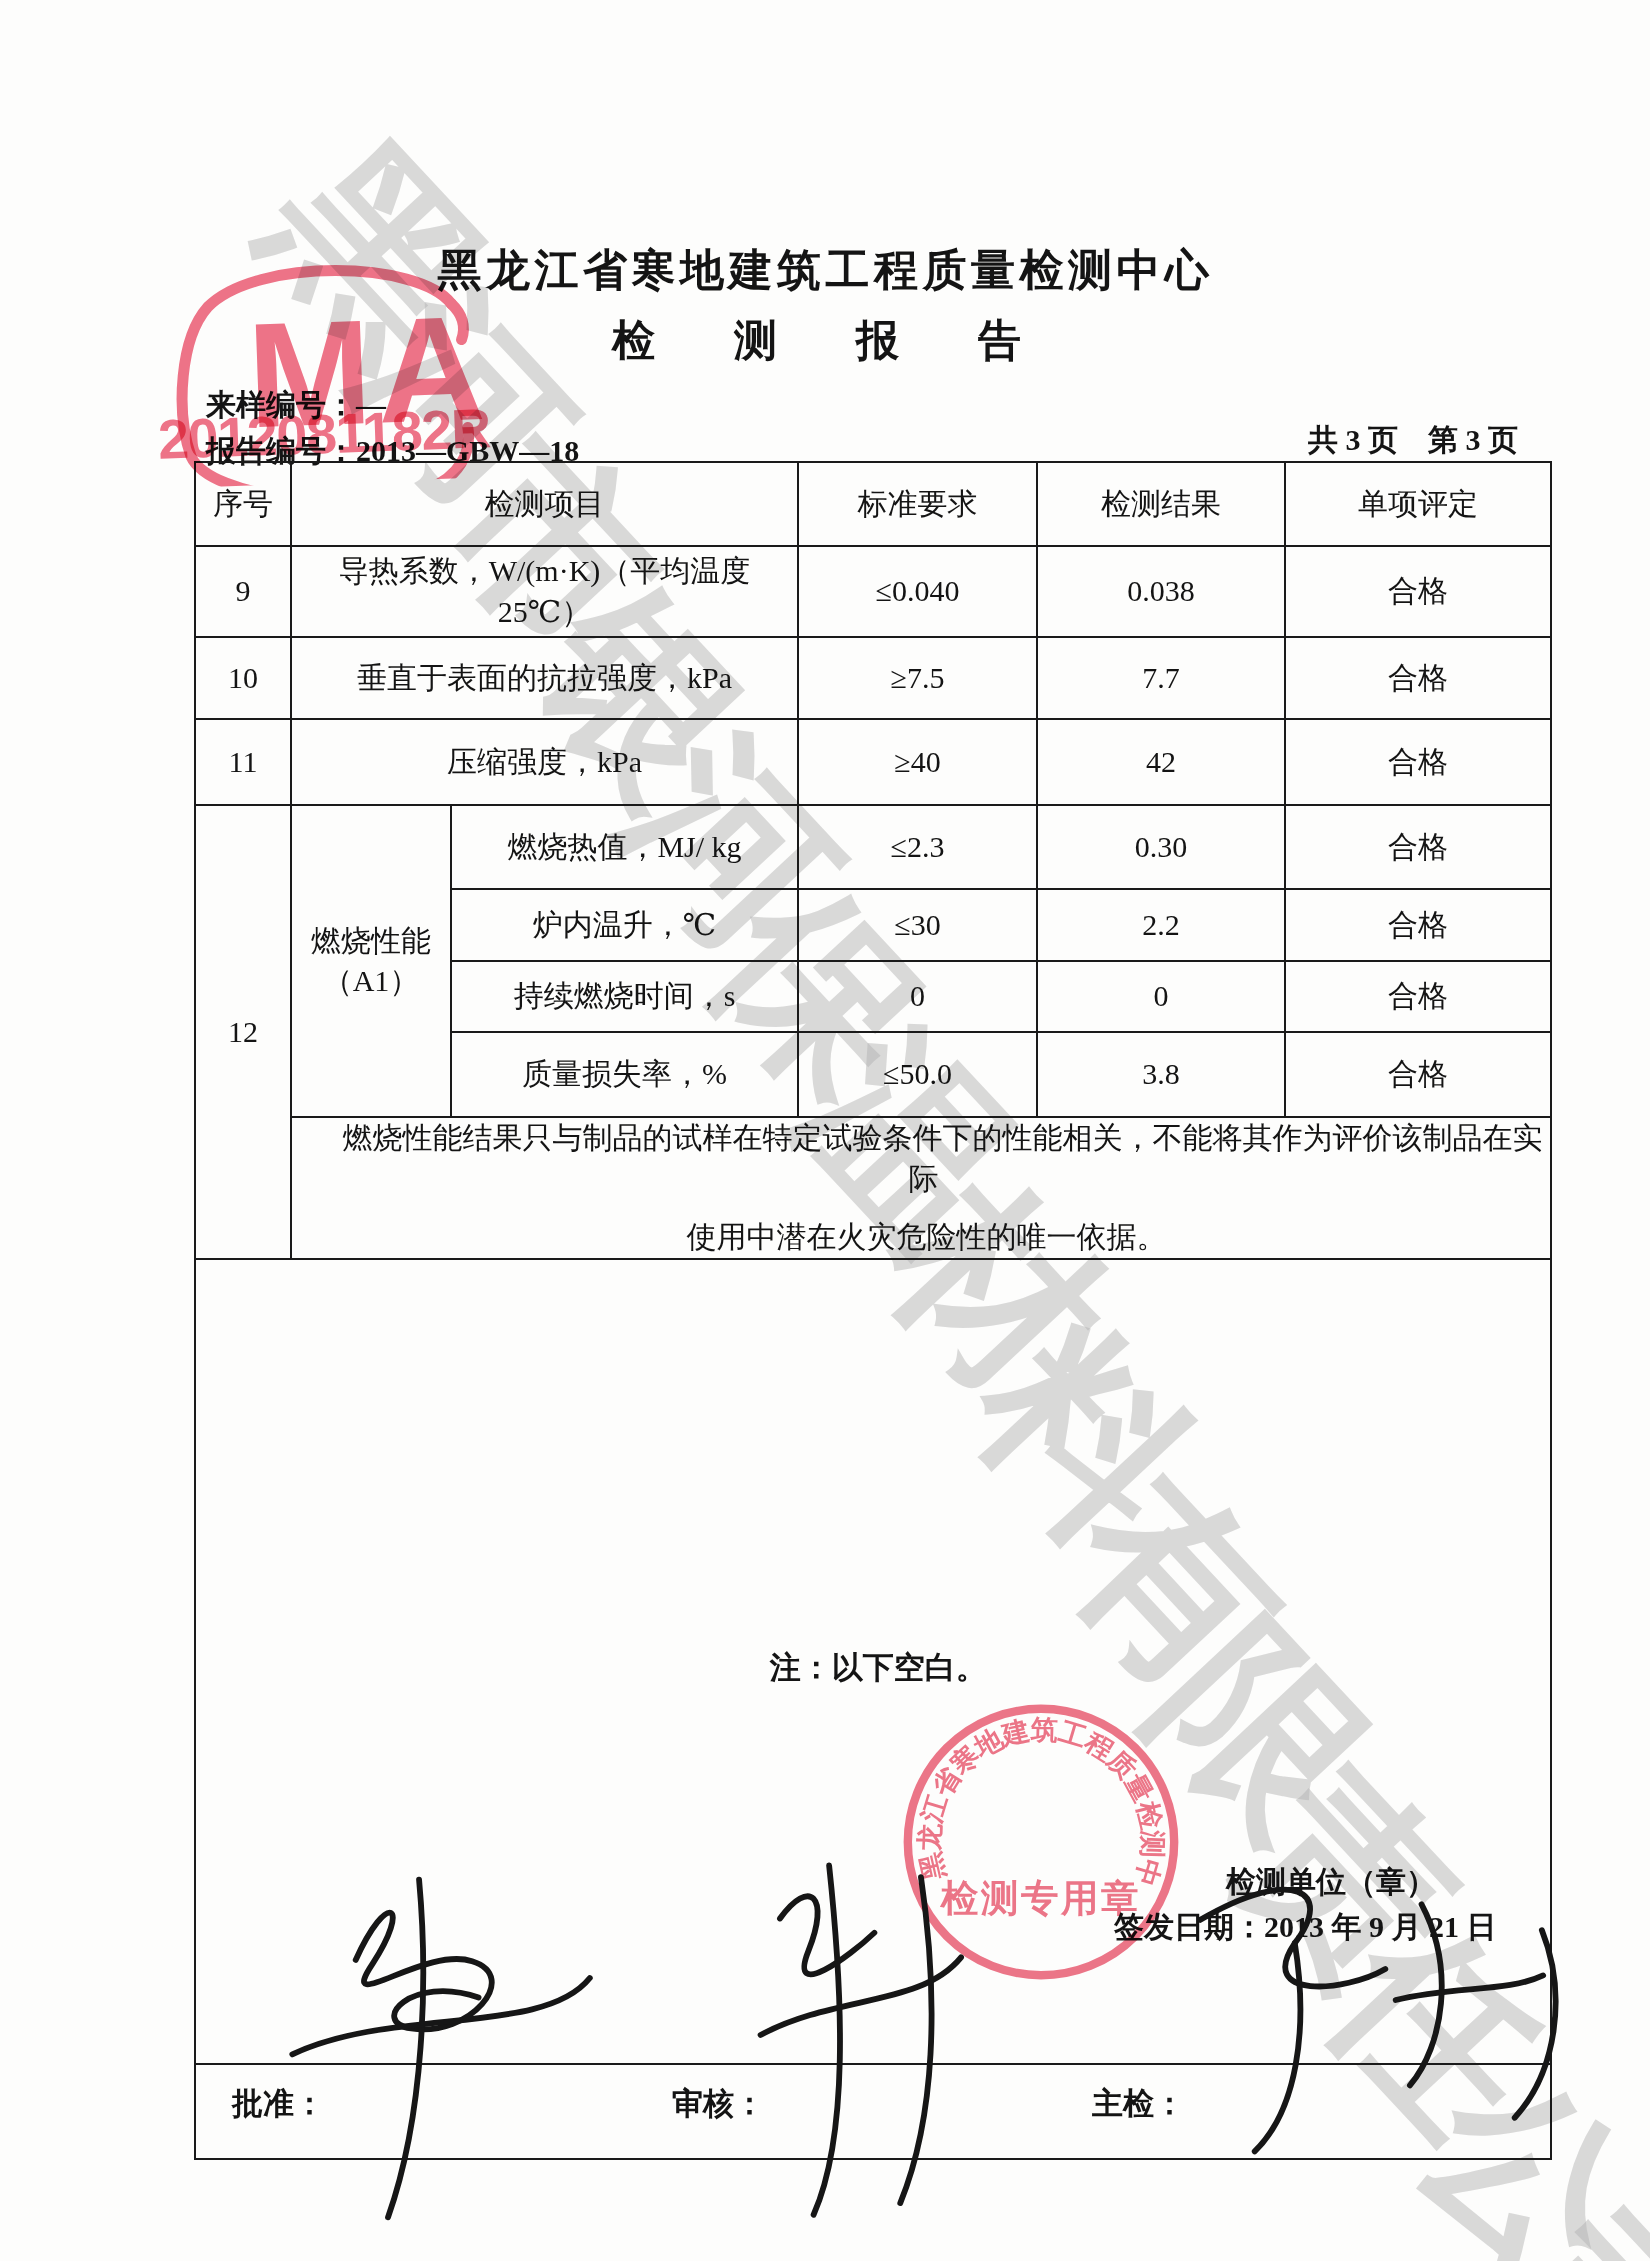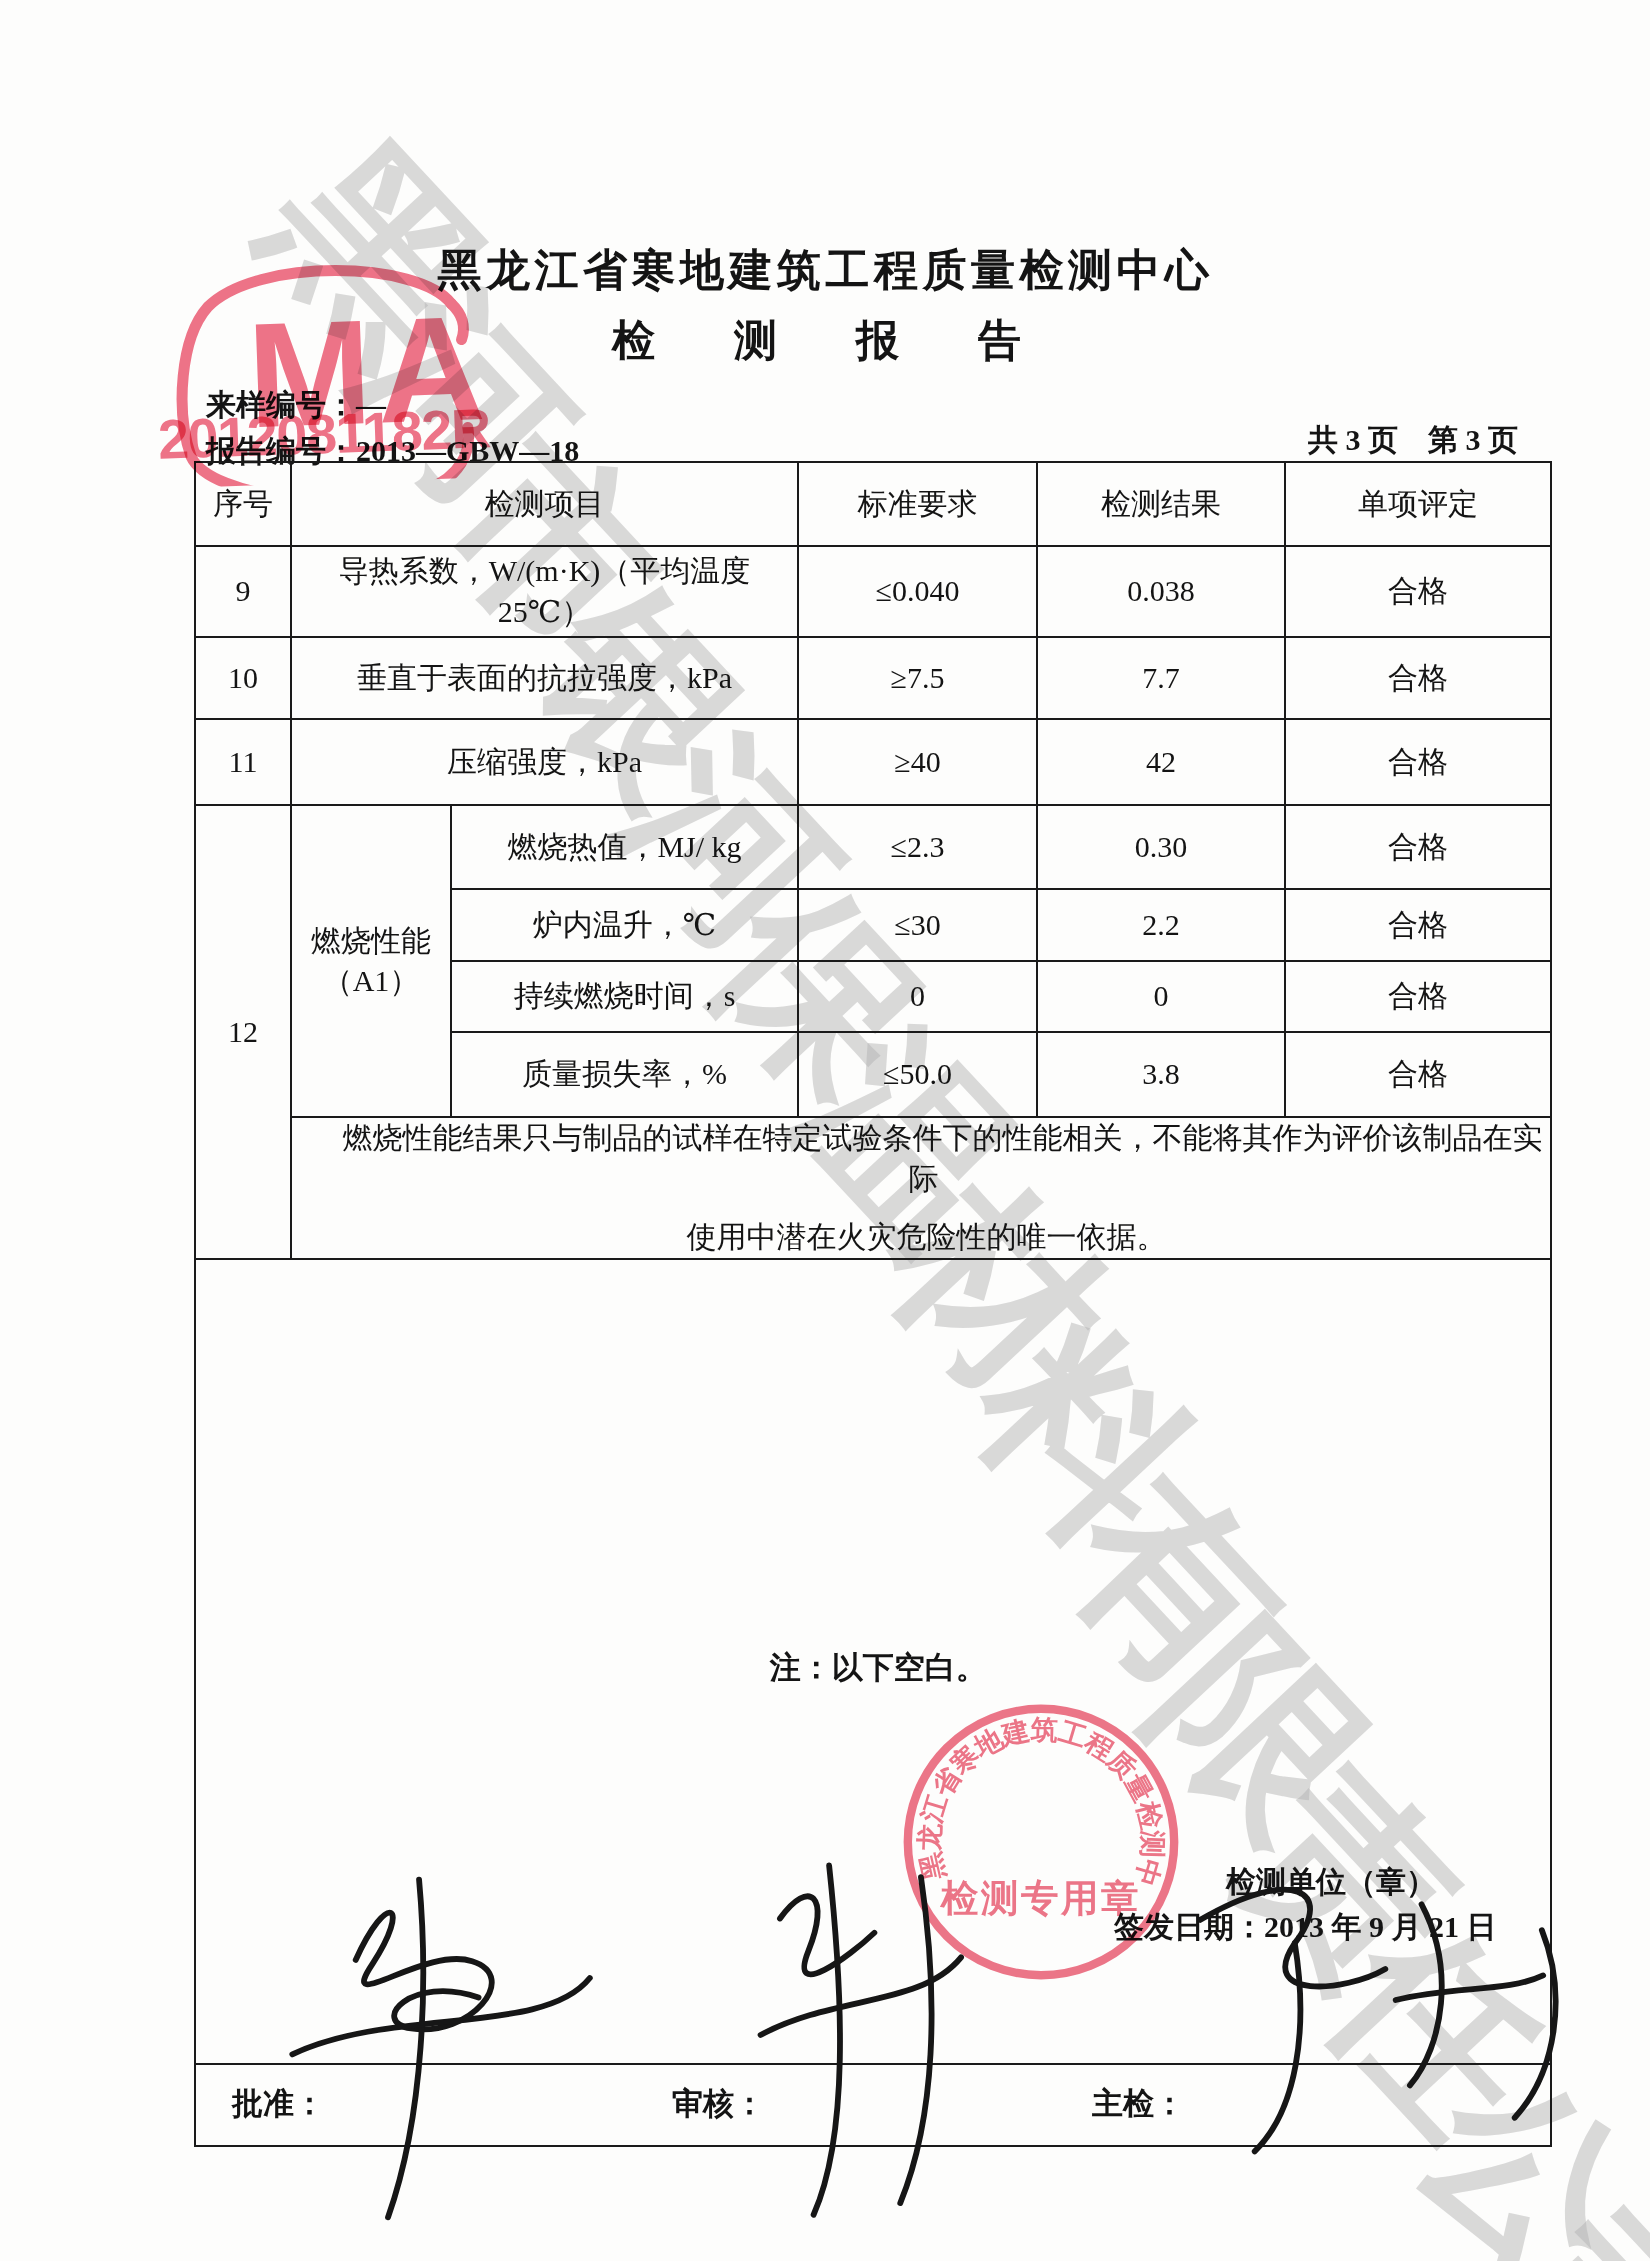--- a/index.html
+++ b/index.html
@@ -188,21 +188,21 @@
         <div class="note-l2">使用中潜在火灾危险性的唯一依据。</div>
       </td>
     </tr>
     <tr style="height:805px">
       <td colspan="6" class="blank-cell">
         <div class="blank-note">注：以下空白。</div>
         <div class="unit-seal">检测单位（章）</div>
         <div class="issue-date">签发日期：2013 年 9 月 21 日</div>
       </td>
     </tr>
-    <tr style="height:82px">
+    <tr style="height:95px">
       <td colspan="6" class="sign-cell">
         <span class="sign-label sign-approve">批准：</span>
         <span class="sign-label sign-review">审核：</span>
         <span class="sign-label sign-chief">主检：</span>
       </td>
     </tr>
   </tbody>
     </table>
 
   <svg class="round-stamp" width="278" height="278" viewBox="0 0 430 430">

